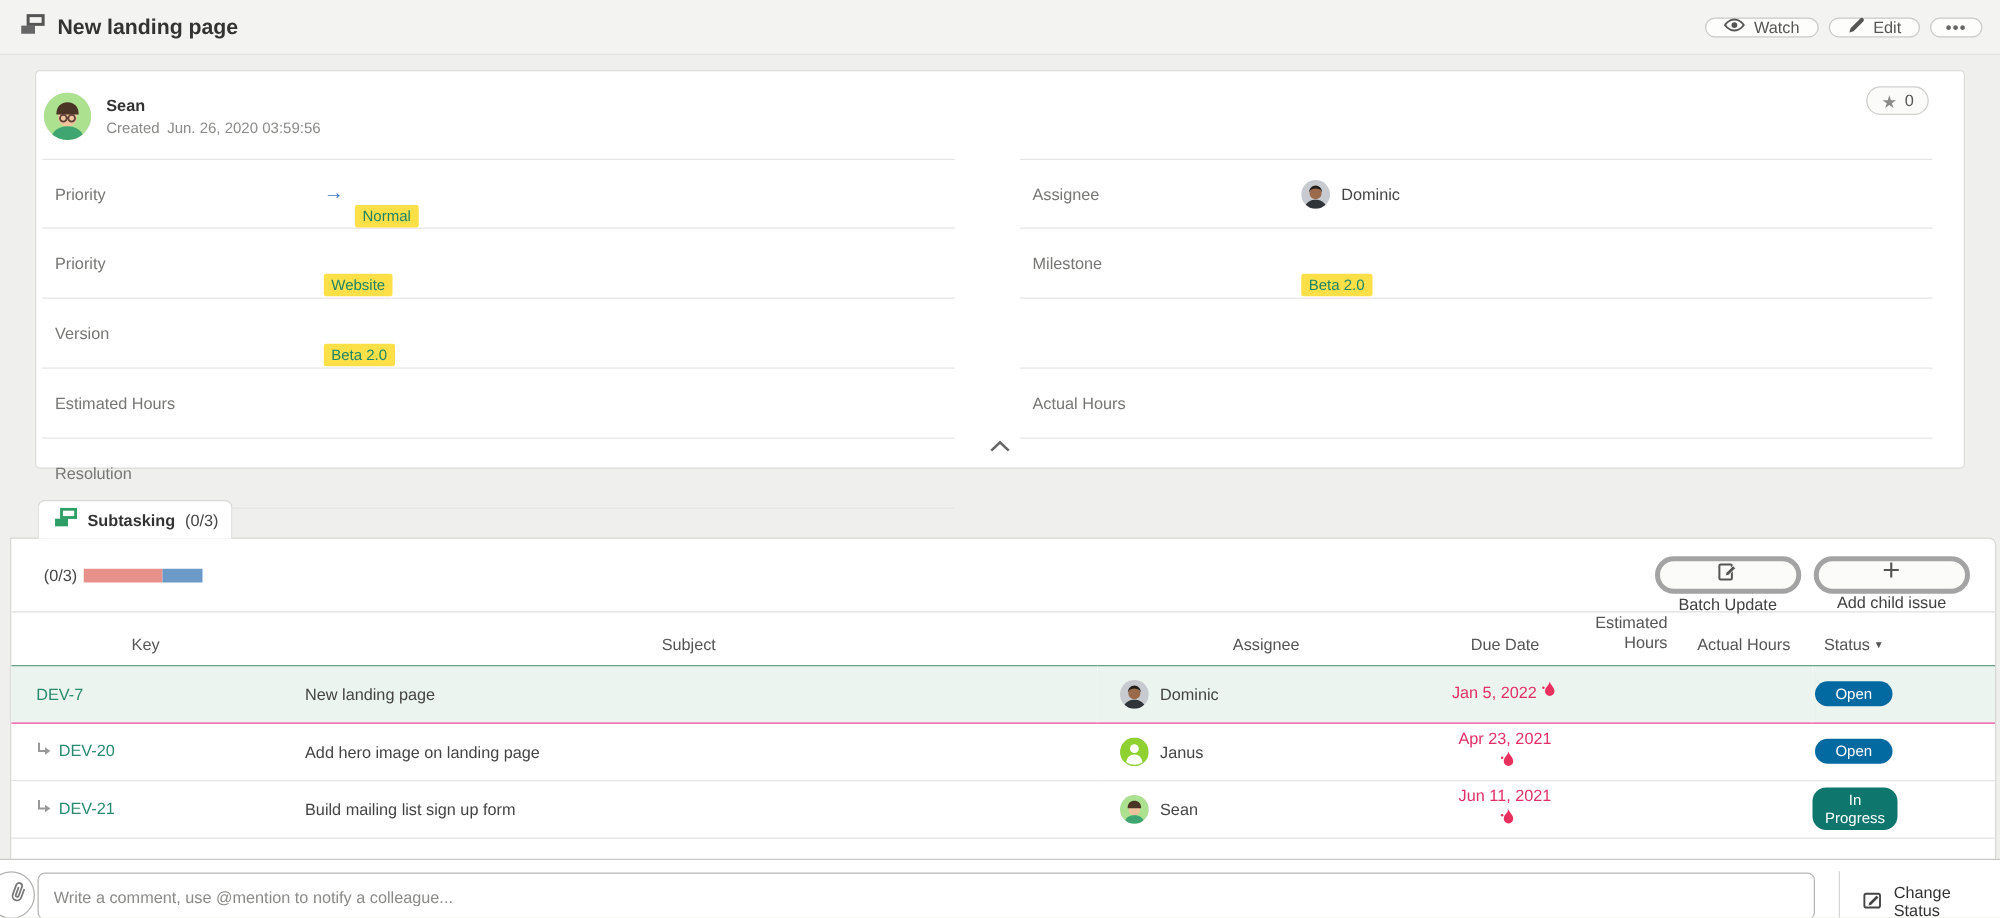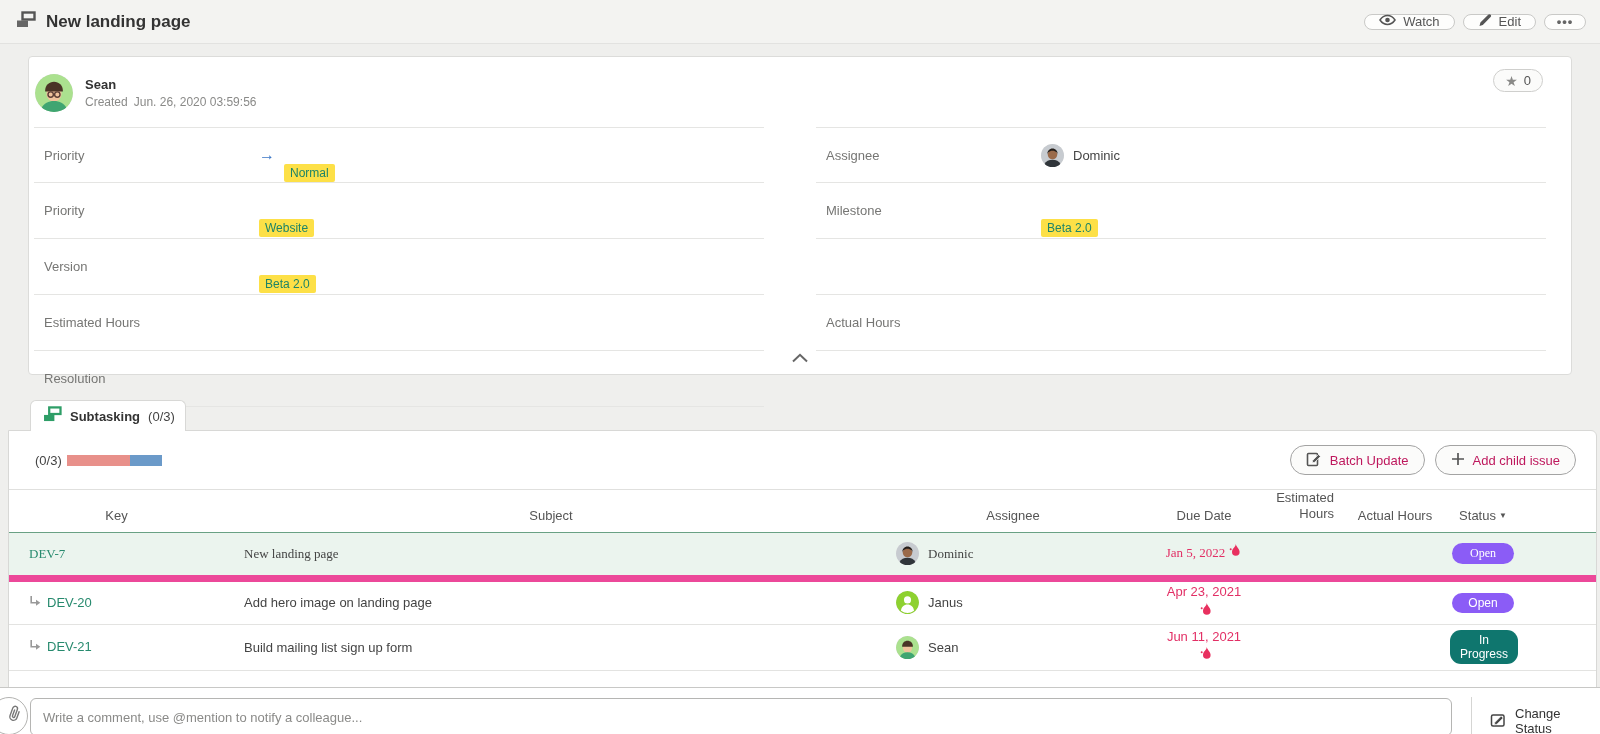--- a/index.html
+++ b/index.html
@@ -42,40 +42,40 @@
   .subtask-tab .tab-bold { font-size:13px; font-weight:bold; color:#333; }
   .subtask-tab .tab-count { font-size:13px; color:#444; }
   .subtask-panel { position:relative; margin:0 3px 0 8px; background:#fff; border:1px solid #d8d8d6; border-radius:0 6px 0 0; height:303px; overflow:hidden; }
 
   .progress-row { display:flex; align-items:center; height:58px; padding:14px 20px 14px 26px; }
   .progress-label { font-size:13px; color:#444; margin-right:5px; }
   .progress-bar { display:flex; height:11px; }
   .seg-red { background:#e8908a; }
   .seg-blue { background:#6b9ac9; }
   .progress-actions { margin-left:auto; display:flex; gap:10px; }
-  .panel-btn { display:flex; align-items:center; gap:8px; height:30px; padding:0 15px; background:#fbfbfa; border:1px solid #a3a3a3; border-radius:15px; font-size:13px; color:#be185d; cursor:pointer; }
+  .panel-btn { display:flex; align-items:center; gap:8px; height:30px; padding:0 15px; background:#fbfbfa; border:4px solid #a3a3a3; border-radius:15px; font-size:13px; color:#404040; cursor:pointer;flex-direction:column; }
 
   table.subtask-table { width:100%; border-collapse:collapse; table-layout:fixed; font-size:13px; }
   .subtask-table th { height:39px; vertical-align:bottom; padding-bottom:9px; font-weight:normal; color:#555; text-align:center; border-top:1px solid #e0e0de; }
   th.col-est { text-align:right; padding-right:6px; line-height:1.25; }
   th.col-status, td.cell-status { text-align:center; padding-right:80px; }
   .sort-caret { font-size:8px; color:#555; margin-left:3px; vertical-align:2px; }
   .subtask-table td { height:46px; border-bottom:1px solid #e3e3e1; vertical-align:middle; }
-  tr.hl td { background:#ebf4ee; border-top:1px solid #69a184; border-bottom:7px solid #ec4899;font-family:Liberation Serif, serif; }
+  tr.hl td { background:#ebf4ee; border-top:1px solid #69a184; border-bottom:1px solid #ec4899; }
   .cell-key { padding-left:20px; color:#278a6e; }
   .key-link { color:#278a6e; text-decoration:none; cursor:pointer; }
   .child-arrow { margin-right:6px; vertical-align:-1px; }
   .cell-subject { padding-left:20px; color:#444; }
   .cell-assignee { }
   .assignee-flex { display:flex; align-items:center; gap:9px; padding-left:18px; color:#444; }
   .cell-due { text-align:center; padding:0 11px; color:#e22f65; line-height:1.5; }
   .fire-icon { display:inline-block; vertical-align:-2px; margin-left:3px; }
   .cell-due.partial { vertical-align:top; padding-top:12px; }
   .badge { display:inline-block; min-width:62px; padding:3px 10px; border-radius:11px; font-size:12px; color:#fff; text-align:center; }
-  .badge-open { background:#8b5cf6; }
+  .badge-open { background:#0369a1; }
   .badge-inprogress { background:#0f766e; }
 
   
   .comment-bar { position:absolute; left:0; right:0; top:687px; bottom:0; background:#fff; border-top:1px solid #c8c8c6; z-index:5; }
   .clip-btn { position:absolute; left:-10px; top:9px; width:38px; height:38px; border:1px solid #b3b3b1; border-radius:50%; background:#fff; display:flex; align-items:center; justify-content:center; cursor:pointer; }
   .comment-input { position:absolute; left:30px; top:10px; width:1422px; height:38px; border:1px solid #b5b5b3; border-radius:6px; padding:0 12px; font-size:13px; font-family:"Liberation Sans", sans-serif; color:#444; outline:none; }
   .comment-input::placeholder { color:#8a8a88; }
   .footer-divider { position:absolute; left:1471px; top:9px; height:38px; border-left:1px solid #d5d5d3; }
   .change-status { position:absolute; left:1490px; top:18px; display:flex; align-items:center; gap:8px; font-size:13px; color:#333; cursor:pointer; }
 </style>

